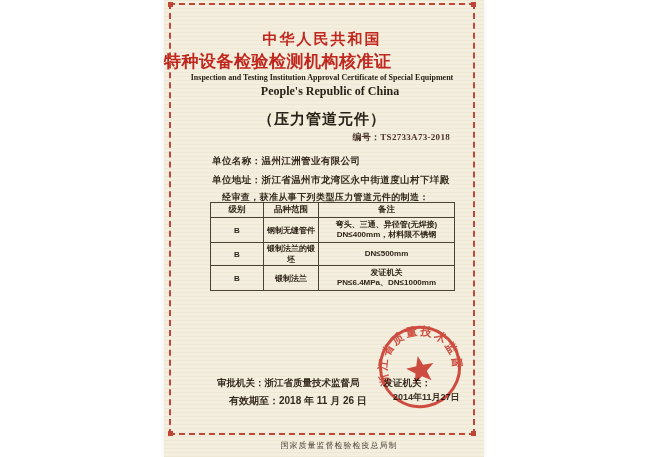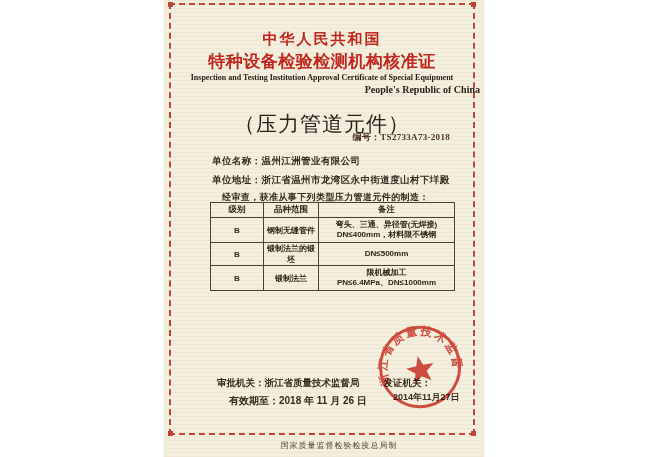--- a/index.html
+++ b/index.html
@@ -23,28 +23,28 @@
     pointer-events: none;
   }
   .corner { position: absolute; width: 5px; height: 5px; background: #bf4538; }
   .corner.tl { left: 4px; top: 2px; }
   .corner.tr { right: 8px; top: 2px; }
   .corner.bl { left: 4px; bottom: 21px; }
   .corner.br { right: 8px; bottom: 21px; }
 
   .t-cn1 { position: absolute; top: 30px; left: 0; right: 4px; text-align: center;
     color: #c1271e; font-size: 15px; font-weight: bold; letter-spacing: 2px; }
-  .t-cn2 { position: absolute; top: 50px; left: 0; right: 4px; text-align: center;
+  .t-cn2 { position: absolute; top: 50px; left: 0; right: 4px; text-align: left;
     color: #c1271e; font-size: 17px; font-weight: bold; letter-spacing: 0.5px; }
   .t-en1 { position: absolute; top: 73px; left: 0; right: 4px; text-align: center;
     color: #2a2218; font-size: 8px; font-weight: bold; font-family: "Liberation Serif", serif; }
-  .t-en2 { position: absolute; top: 84px; left: 16px; right: 4px; text-align: right;
-    color: #2a2218; font-size: 10px; font-weight: bold; font-family: "Liberation Serif", serif; }
+  .t-en2 { position: absolute; top: 84px; left: 16px; right: 4px; text-align: center;
+    color: #2a2218; font-size: 12px; font-weight: bold; font-family: "Liberation Serif", serif; }
   .subtitle { position: absolute; top: 110px; left: 0; right: 4px; text-align: center;
-    color: #2a2218; font-size: 21px; font-weight: normal; letter-spacing: 1px; }
+    color: #2a2218; font-size: 15px; font-weight: bold; letter-spacing: 1px; }
   .certno { position: absolute; top: 131px; left: 0; right: 34px; text-align: right;
     color: #4a342a; font-size: 9px; font-weight: 600;
     font-family: "Liberation Serif", serif; letter-spacing: 0.3px; }
 
   .field { position: absolute; left: 48px; color: #352a1e; font-size: 9.5px; font-weight: 600;
     letter-spacing: 0.4px; white-space: nowrap; }
   .f-name { top: 155px; }
   .f-addr { top: 174px; }
   .f-review { top: 191px; left: 58px; font-size: 9px; }
 
@@ -129,21 +129,21 @@
           <td class="c-grade">B</td>
           <td class="c-cat">锻制法兰的锻坯</td>
           <td class="c-remark">
             <div>DN≤500mm</div>
           </td>
         </tr>
         <tr class="r3">
           <td class="c-grade">B</td>
           <td class="c-cat">锻制法兰</td>
           <td class="c-remark">
-            <div>限机械加工</div>
+            <div>发证机关</div>
             <div>PN≤6.4MPa、DN≤1000mm</div>
           </td>
         </tr>
       </tbody>
     </table>
 
     <div class="f-approval">
       <span>审批机关：</span><span>浙江省质量技术监督局</span><span class="issuer">发证机关：</span>
     </div>
     <div class="f-valid">

